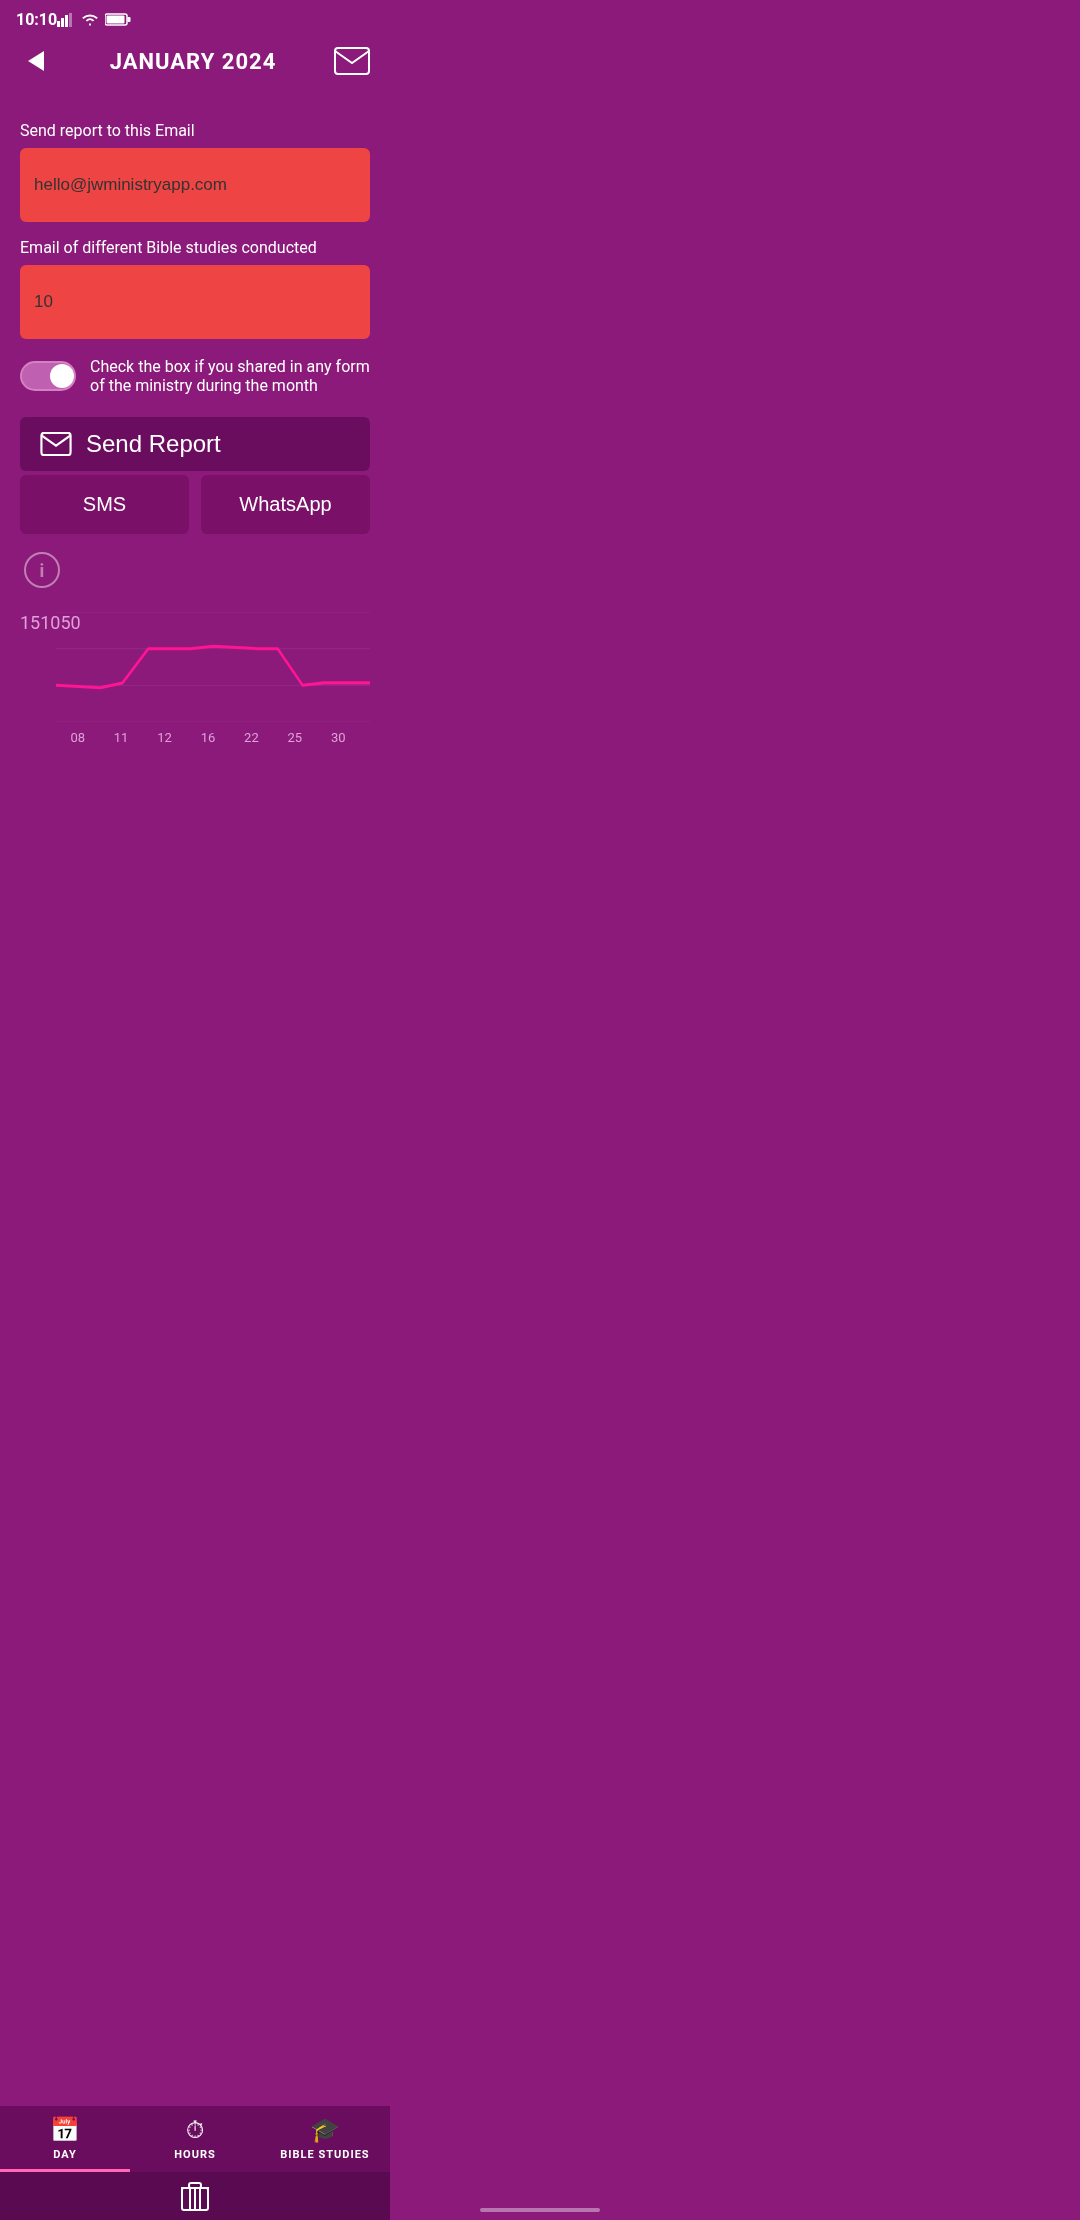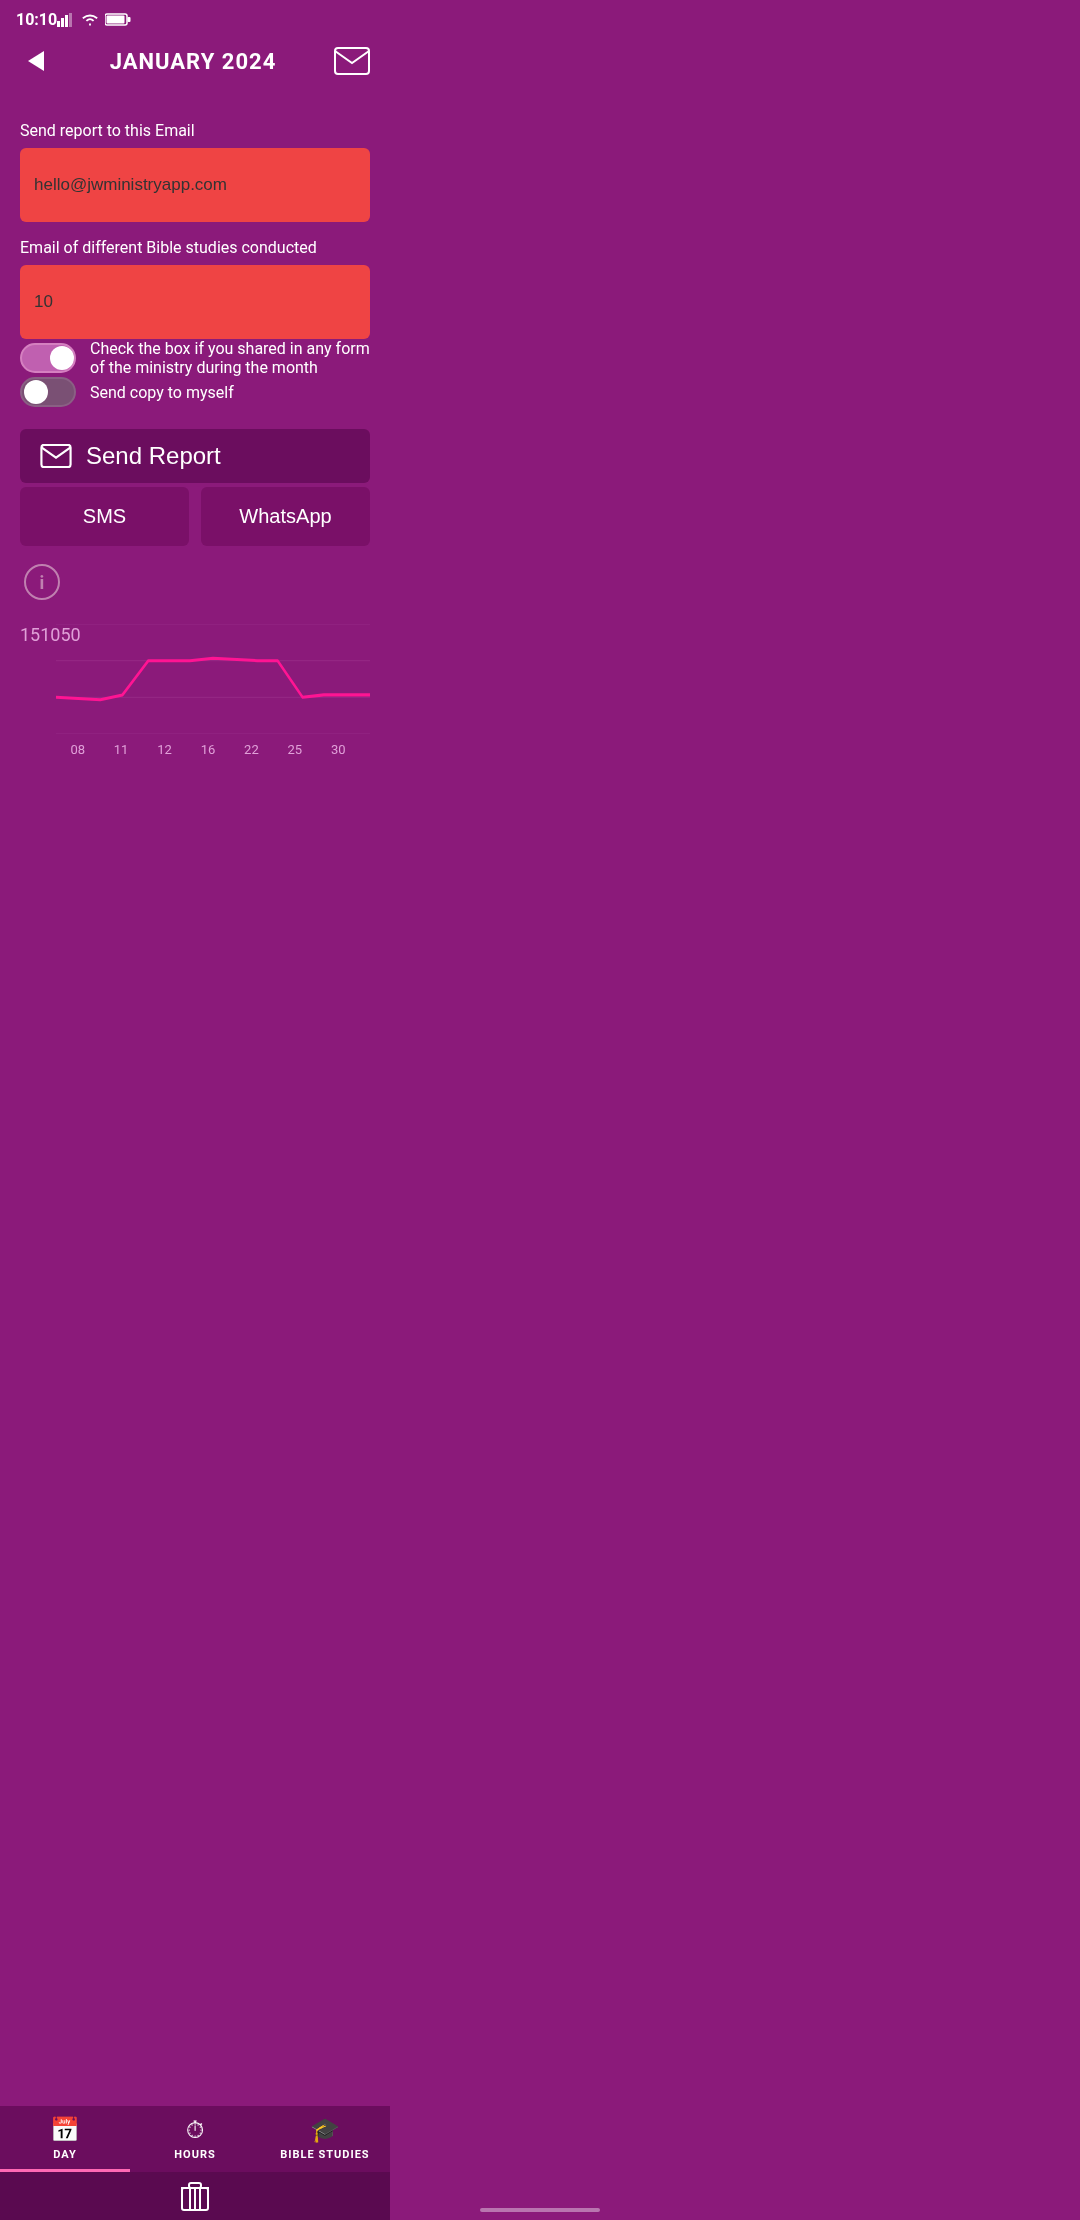--- a/index.html
+++ b/index.html
@@ -78,20 +78,21 @@
       font-size: 17px;
       color: #333;
       outline: none;
     }
 
     
     .toggle-row {
       display: flex;
       align-items: center;
       gap: 14px;
+      margin-top: 18px;
     }
     .toggle-track {
       width: 56px; height: 30px;
       border-radius: 15px;
       position: relative;
       cursor: pointer;
       flex-shrink: 0;
     }
     .toggle-track.on { background: #c060b0; border: 2px solid #d580c0; }
     .toggle-track.off { background: #7a5074; border: 2px solid #8a6084; }
@@ -303,26 +304,20 @@
 
   
   <div class="toggle-row">
     <div class="toggle-track on">
       <div class="toggle-thumb"></div>
     </div>
     <span class="toggle-label">Check the box if you shared in any form of the ministry during the month</span>
   </div>
 
   
-  <div class="toggle-row">
-    <div class="toggle-track off">
-      <div class="toggle-thumb"></div>
-    </div>
-    <span class="toggle-label">Send copy to myself</span>
-  </div>
 
   
   <button class="send-report-btn">
     <div class="btn-icon">
       <svg width="32" height="24" viewBox="0 0 36 28">
         <rect x="1" y="1" width="34" height="26" rx="3" fill="none" stroke="white" stroke-width="2.5"></rect>
         <path d="M1 4 L18 16 L35 4" stroke="white" stroke-width="2.5" fill="none"></path>
       </svg>
     </div>
     <span class="send-report-label">Send Report</span>

